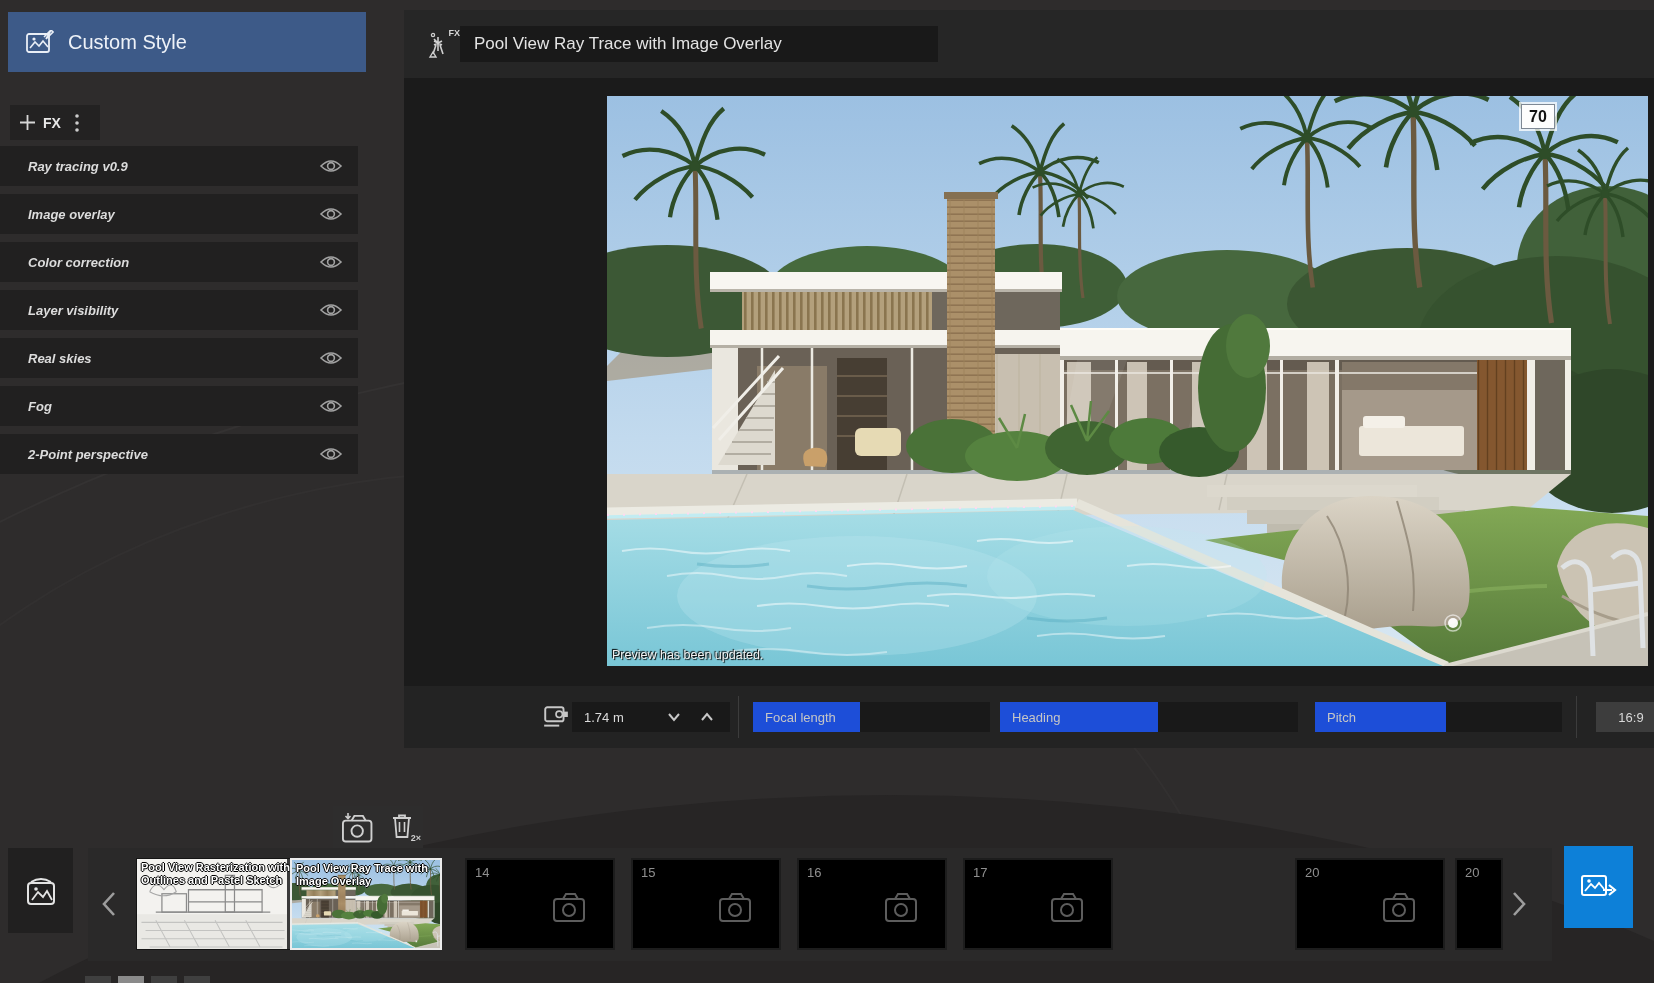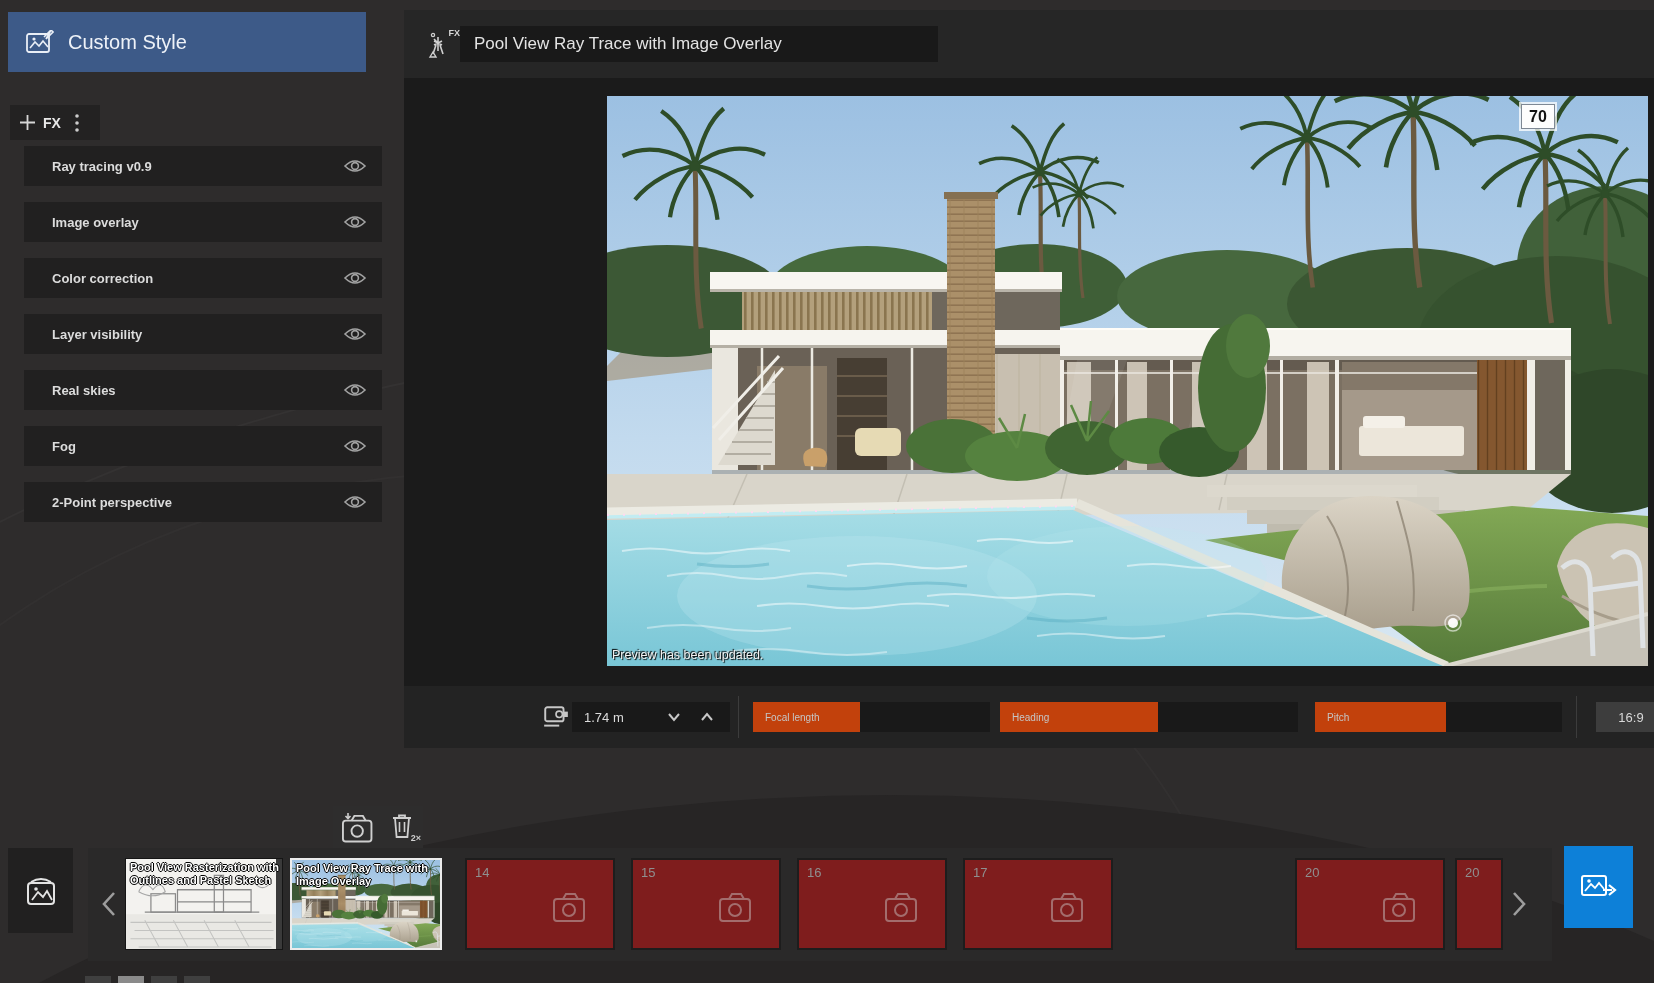--- a/index.html
+++ b/index.html
@@ -15,21 +15,21 @@
 
   
   .style-header{position:absolute;left:8px;top:12px;width:358px;height:60px;background:#3d5a88;
                 display:flex;align-items:center;gap:14px;padding-left:18px;box-sizing:border-box;z-index:2;}
   .style-header .ttl{font-size:20px;color:#eef2f8;}
   .fx-toolbar{position:absolute;left:10px;top:105px;width:90px;height:35px;background:#232222;
               display:flex;align-items:center;z-index:2;}
   .fx-toolbar .plus{margin-left:10px;}
   .fx-toolbar .fxlbl{font-size:14px;font-weight:bold;color:#e8e8e8;margin-left:8px;}
   .fx-toolbar .kebab{margin-left:14px;}
-  .fx-list{position:absolute;left:24px;top:146px;width:358px;display:flex;flex-direction:column;gap:16px;z-index:2;}
+  .fx-list{position:absolute;left:0;top:146px;width:358px;display:flex;flex-direction:column;gap:8px;z-index:2;font-style:italic;}
   .fx-row{height:40px;background:#212020;display:flex;align-items:center;justify-content:space-between;
           padding:0 16px 0 28px;box-sizing:border-box;}
   .fx-row .lbl{font-size:13px;font-weight:bold;color:#dcdcdc;}
 
   
   .main{position:absolute;left:404px;top:10px;width:1250px;height:738px;z-index:2;}
   .topbar{position:absolute;left:0;top:0;width:1250px;height:68px;background:#262626;}
   .fxfig{position:absolute;left:22px;top:18px;width:34px;height:34px;}
   .fxfig .fxtxt{position:absolute;right:0px;top:0px;font-size:9px;font-weight:bold;color:#d8d8d8;}
   .title-input{position:absolute;left:56px;top:16px;width:478px;height:36px;background:#191919;border:none;
@@ -41,41 +41,41 @@
                  color:#141414;font-size:16px;font-weight:bold;display:flex;align-items:center;justify-content:center;}
   .status-msg{position:absolute;left:208px;top:570px;font-size:12.5px;color:#f2f2f2;
               text-shadow:1px 1px 1px #000,-1px -1px 1px #000;}
   
   .cambar{position:absolute;left:0;top:676px;width:1250px;height:62px;background:#232323;overflow:hidden;}
   .cambar .box{position:absolute;top:16px;height:30px;box-sizing:border-box;display:flex;align-items:center;}
   .cam-icon{left:136px;width:28px;top:16px;}
   .h-field{left:168px;width:158px;background:#191919;padding-left:12px;font-size:13px;color:#dcdcdc;}
   .h-field .chev{position:absolute;top:8px;}
   .sep{position:absolute;top:10px;width:1px;height:42px;background:#3c3c3c;}
-  .lblbox{background:#c2410c;color:#c6c6c6;font-size:10px;padding-left:12px;}
+  .lblbox{background:#1d4ed8;color:#c6c6c6;font-size:13px;padding-left:12px;}
   .valbox{background:#191919;color:#dcdcdc;font-size:13px;padding-left:10px;}
   .ratio{background:#3d3d3d;color:#d8d8d8;font-size:13px;justify-content:center;}
 
   
   .capture-bar{position:absolute;left:333px;top:806px;width:90px;height:42px;background:#2e2d2d;
                display:flex;align-items:center;justify-content:space-around;z-index:2;}
   .trash-wrap{position:relative;width:24px;height:28px;}
   .trash-badge{position:absolute;right:-6px;bottom:-2px;font-size:9px;font-weight:bold;color:#cfcfcf;}
   .photos-btn{position:absolute;left:8px;top:848px;width:65px;height:85px;background:#212020;
               display:flex;align-items:center;justify-content:center;z-index:2;}
   .carousel{position:absolute;left:88px;top:848px;width:1464px;height:113px;background:#2a2929;z-index:2;}
   .nav-arrow{position:absolute;top:38px;width:26px;height:36px;display:flex;align-items:center;justify-content:center;}
   .arrow-left{left:8px;}
   .arrow-right{left:1418px;}
   .thumb{position:absolute;top:10px;height:92px;box-sizing:border-box;overflow:hidden;background:#3a3a3a;}
   .thumb .cap{position:absolute;left:4px;top:2px;right:3px;font-size:11px;font-weight:bold;color:#fff;line-height:13px;
               text-shadow:-1px 0 0 #000,1px 0 0 #000,0 -1px 0 #000,0 1px 0 #000;}
   .thumb-img{border:1px solid #151515;}
   .thumb-sel{border:2px solid #ececec;}
-  .slot{position:absolute;top:10px;width:150px;height:92px;background:#7f1d1d;border:2px solid #1d1d1d;
+  .slot{position:absolute;top:10px;width:150px;height:92px;background:#000000;border:2px solid #1d1d1d;
         box-sizing:border-box;}
   .slot .num{position:absolute;left:8px;top:5px;font-size:13px;color:#8f8f8f;}
   .slot svg{position:absolute;right:26px;top:32px;}
   .slot-cut{width:48px;text-align:right;}
   .export-btn{position:absolute;left:1564px;top:846px;width:69px;height:82px;background:#0d80d8;
               display:flex;align-items:center;justify-content:center;z-index:2;}
   .pager{position:absolute;left:85px;top:976px;display:flex;gap:7px;z-index:2;}
   .pager div{width:26px;height:14px;background:#3f3f3f;}
   .pager .on{background:#8a8a8a;}
   svg{display:block;}
@@ -452,21 +452,21 @@
     </svg>
   </div>
 
   <div class="carousel">
     <div class="nav-arrow arrow-left">
       <svg width="16" height="26" viewBox="0 0 16 26">
         <path d="M13,2 L3,13 L13,24" fill="none" stroke="#9d9d9d" stroke-width="2.6"></path>
       </svg>
     </div>
 
-    <div class="thumb thumb-img" style="left:37px;width:158px">
+    <div class="thumb thumb-img" style="left:48px;width:158px">
       <svg width="150" height="92" viewBox="0 0 150 90" preserveAspectRatio="xMidYMid slice">
           <use href="#sketch"></use>
         </svg>
       <div class="cap">Pool View Rasterization with Outlines and Pastel Sketch</div>
     </div>
 
     <div class="thumb thumb-sel" style="left:202px;width:152px">
       <svg width="148" height="88" viewBox="0 0 1041 570" preserveAspectRatio="xMidYMid slice">
           <use href="#scene"></use>
         </svg>

